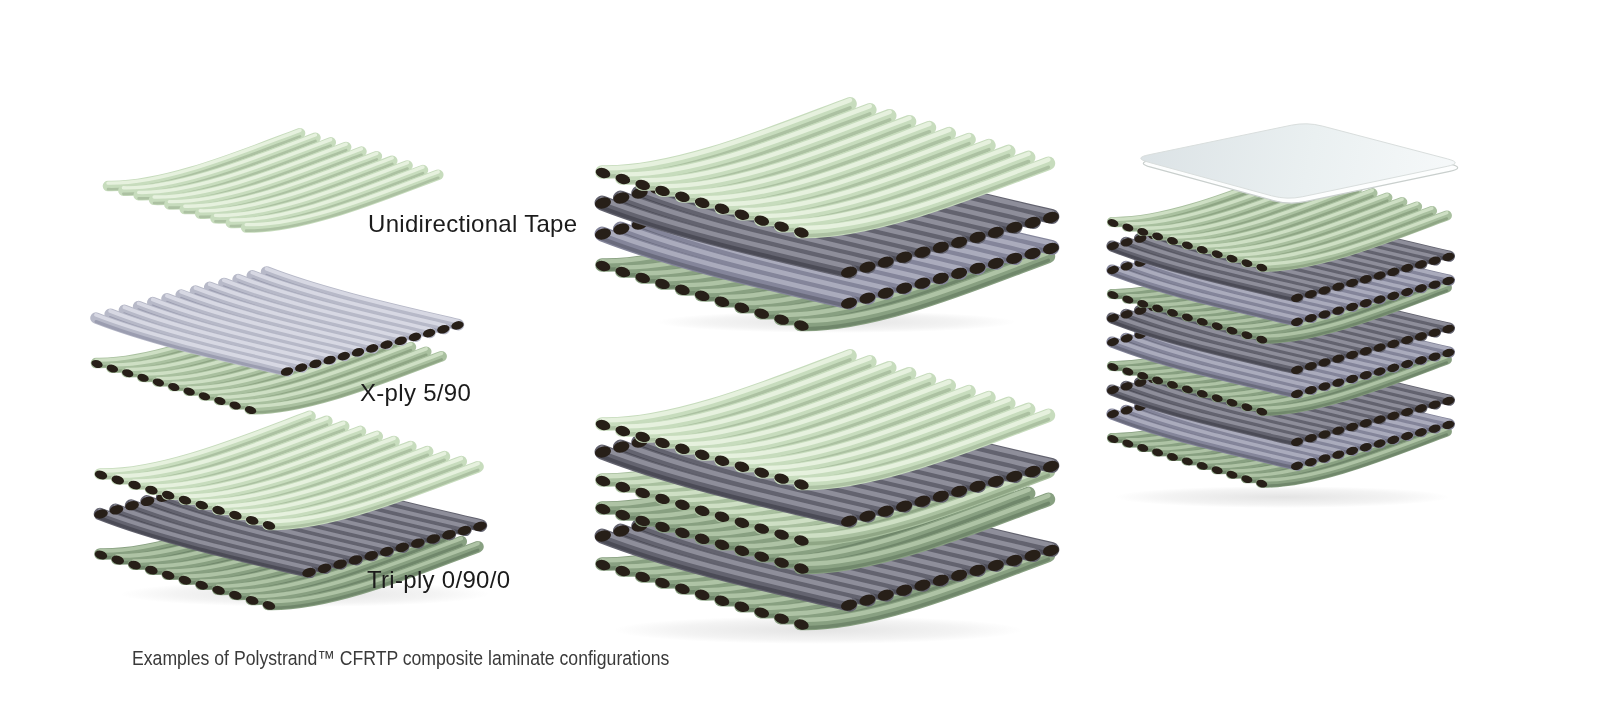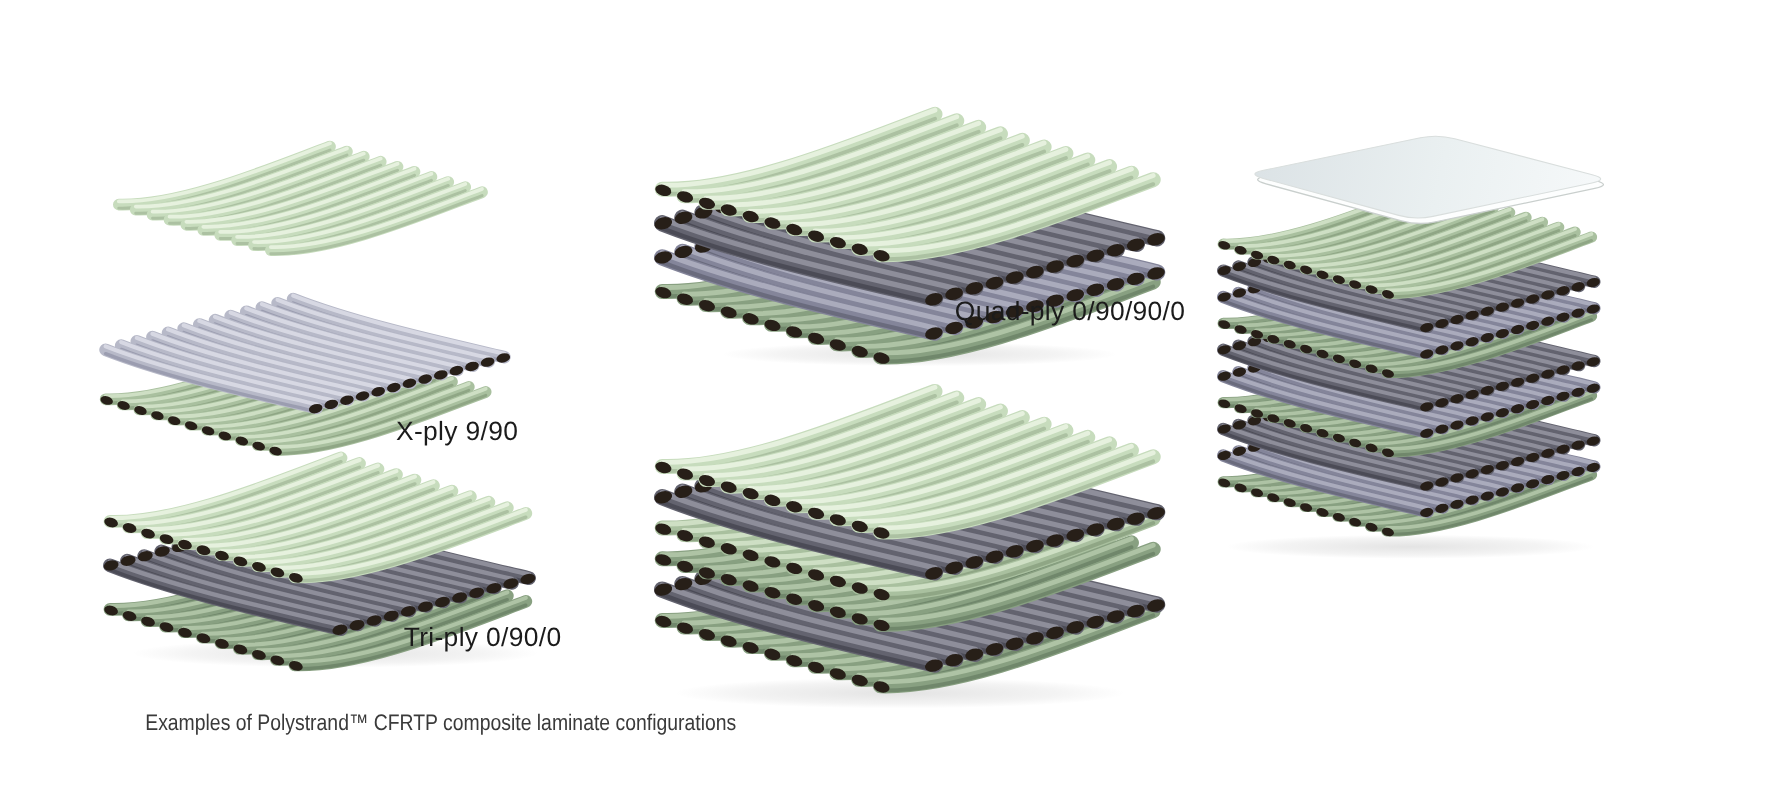--- a/index.html
+++ b/index.html
@@ -1408,18 +1408,18 @@
           <ellipse cx="1246.9" cy="263.2" rx="5.6" ry="3.7" fill="#271f18" transform="rotate(17 1246.9 263.2)"></ellipse>
           <ellipse cx="1261.8" cy="267.6" rx="5.6" ry="3.7" fill="#271f18" transform="rotate(17 1261.8 267.6)"></ellipse>
         </g>
         <g>
           <path d="M 1148.4 162.2 Q 1133 158 1148.7 154.8 L 1291.3 125.2 Q 1307 122 1322.5 126.1 L 1447.5 158.9 Q 1463 163 1447.3 166.3 L 1302.7 196.7 Q 1287 200 1271.6 195.8 Z" transform="translate(2.5,5)" fill="#fdfefe" stroke="#c9cfcd" stroke-width="1.2"></path>
           <path d="M 1148.4 162.2 Q 1133 158 1148.7 154.8 L 1291.3 125.2 Q 1307 122 1322.5 126.1 L 1447.5 158.9 Q 1463 163 1447.3 166.3 L 1302.7 196.7 Q 1287 200 1271.6 195.8 Z" fill="url(#filmGrad)" stroke="#d9dedd" stroke-width="1"></path>
         </g>
       </g>
     </svg>
 
-  <div class="stack-label" style="left: 360px; top: 379px;">X-ply 9/90</div>
+  <div class="stack-label" style="left: 368px; top: 210px;">Unidirectional Tape</div>
+  <div class="stack-label" style="left: 360px; top: 379px;">X-ply 5/90</div>
   <div class="stack-label" style="left: 367px; top: 566px;">Tri-ply 0/90/0</div>
-  <div class="stack-label" style="left: 868px; top: 270px;">Quad-ply 0/90/90/0</div>
 
   <div class="caption">Examples of Polystrand™ CFRTP composite laminate configurations</div>
 </div>
 
 </body></html>

